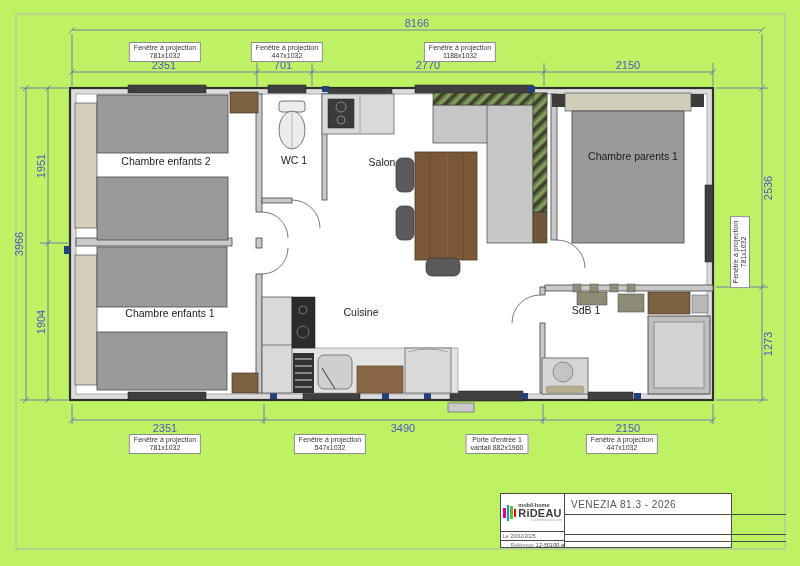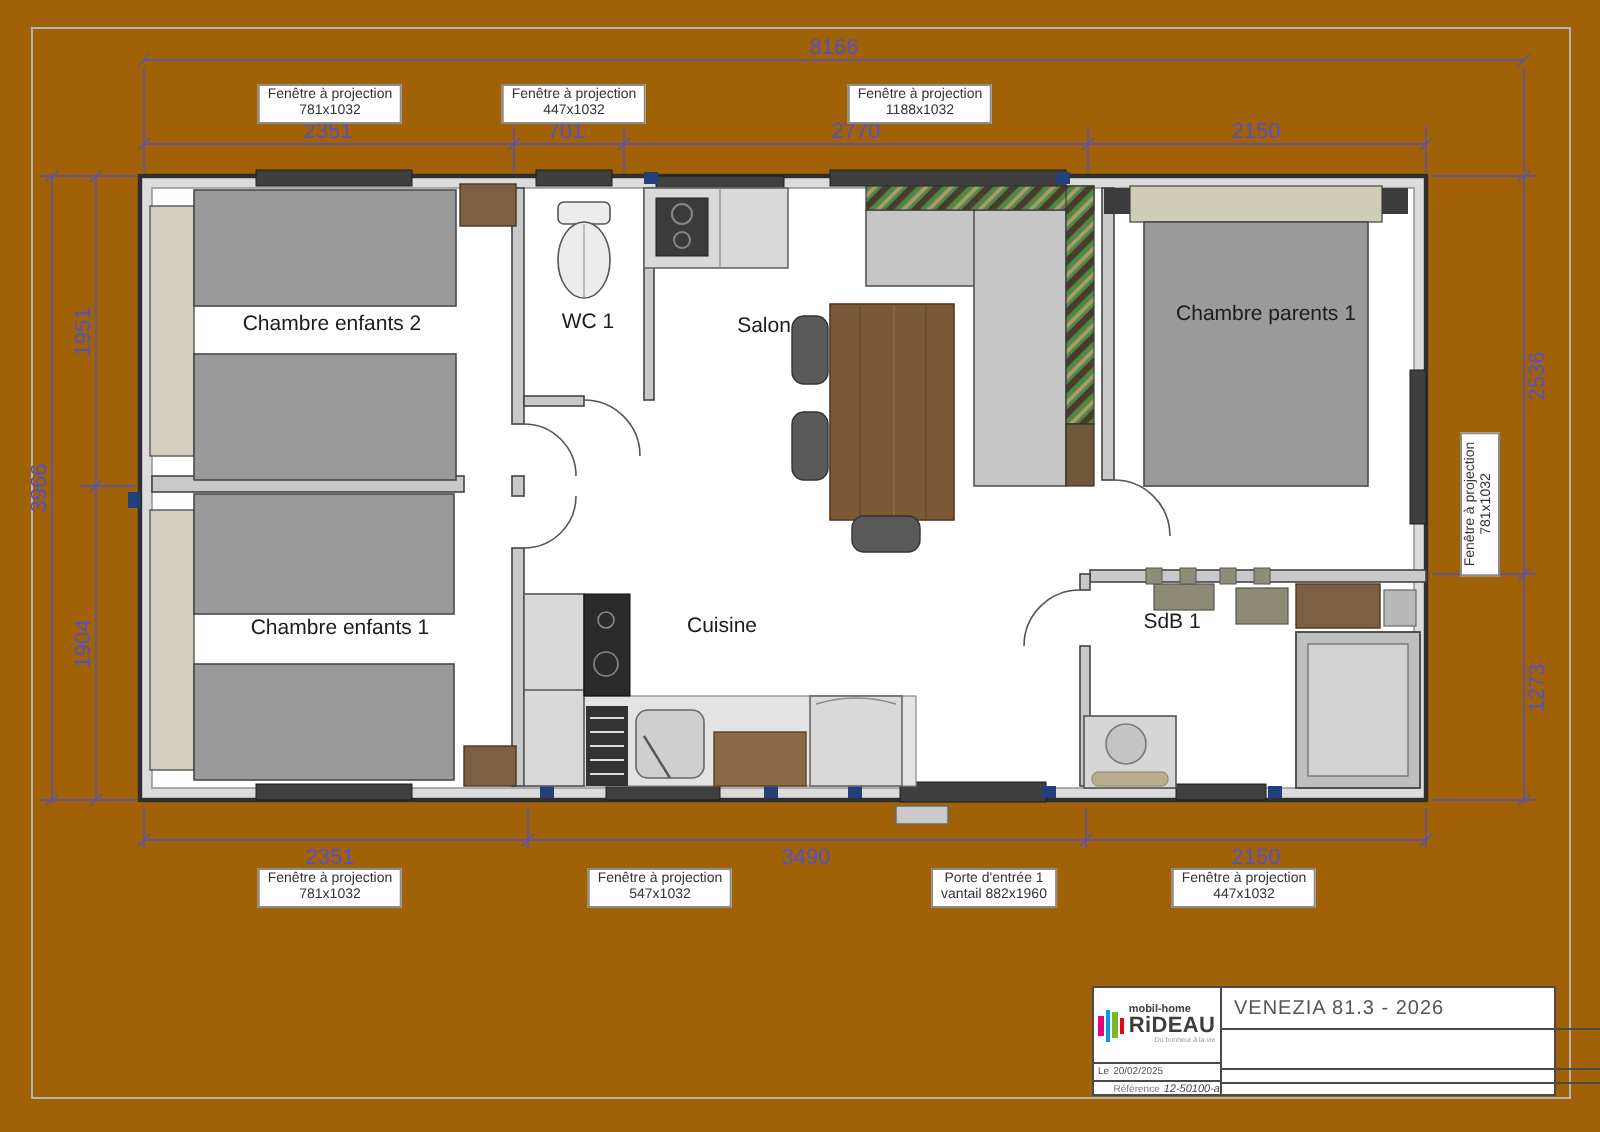--- a/index.html
+++ b/index.html
@@ -1,27 +1,27 @@
 <!DOCTYPE html>
 <html><head>
 <meta charset="utf-8">
 <style>
   html,body{margin:0;padding:0;background:#fff;}
-  .sheet{position:relative;width:800px;height:566px;background:#a16207;
+  .sheet{position:relative;width:800px;height:566px;background:#bef264;
          font-family:"Liberation Sans",sans-serif;overflow:hidden;}
   .plan-svg{position:absolute;left:0;top:0;}
   
   .wlabel{position:absolute;transform:translateX(-50%);background:#fff;
           border:1px solid #8c8c8c;padding:1px 4px;text-align:center;
           font-size:7px;line-height:8px;color:#333;white-space:nowrap;z-index:3;}
   .wlabel span{display:block;}
   .wlabel.rot{transform:translate(-50%,-50%) rotate(-90deg);}
   
   .tblock{position:absolute;left:500px;top:493px;width:232px;height:55px;
-          border:1px solid #4a4a4a;box-sizing:border-box;background:#fff;z-index:3;margin-left:46px;}
+          border:1px solid #4a4a4a;box-sizing:border-box;background:#fff;z-index:3;}
   .tb-vdiv{position:absolute;left:63px;top:0;width:1px;height:100%;background:#4a4a4a;}
   .tb-row{position:absolute;left:64px;width:221px;border-bottom:1px solid #4a4a4a;box-sizing:border-box;}
   .tb-title{top:0;height:21px;font-size:10px;color:#555;letter-spacing:.5px;
             display:flex;align-items:center;padding-left:6px;}
   .tb-sub{top:21px;height:13px;font-size:8px;color:#555;display:flex;align-items:center;padding-left:6px;}
   .tb-r3{top:34px;height:7px;} .tb-r4{top:41px;height:7px;} .tb-r5{top:48px;height:6px;border-bottom:none;}
   .tb-left{position:absolute;left:0;top:0;width:63px;}
   .tb-logo{position:absolute;left:0;top:0;width:63px;height:38px;border-bottom:1px solid #4a4a4a;
            box-sizing:border-box;display:flex;align-items:center;justify-content:center;gap:2px;}
   .logo-bars{display:flex;align-items:center;gap:1px;}

